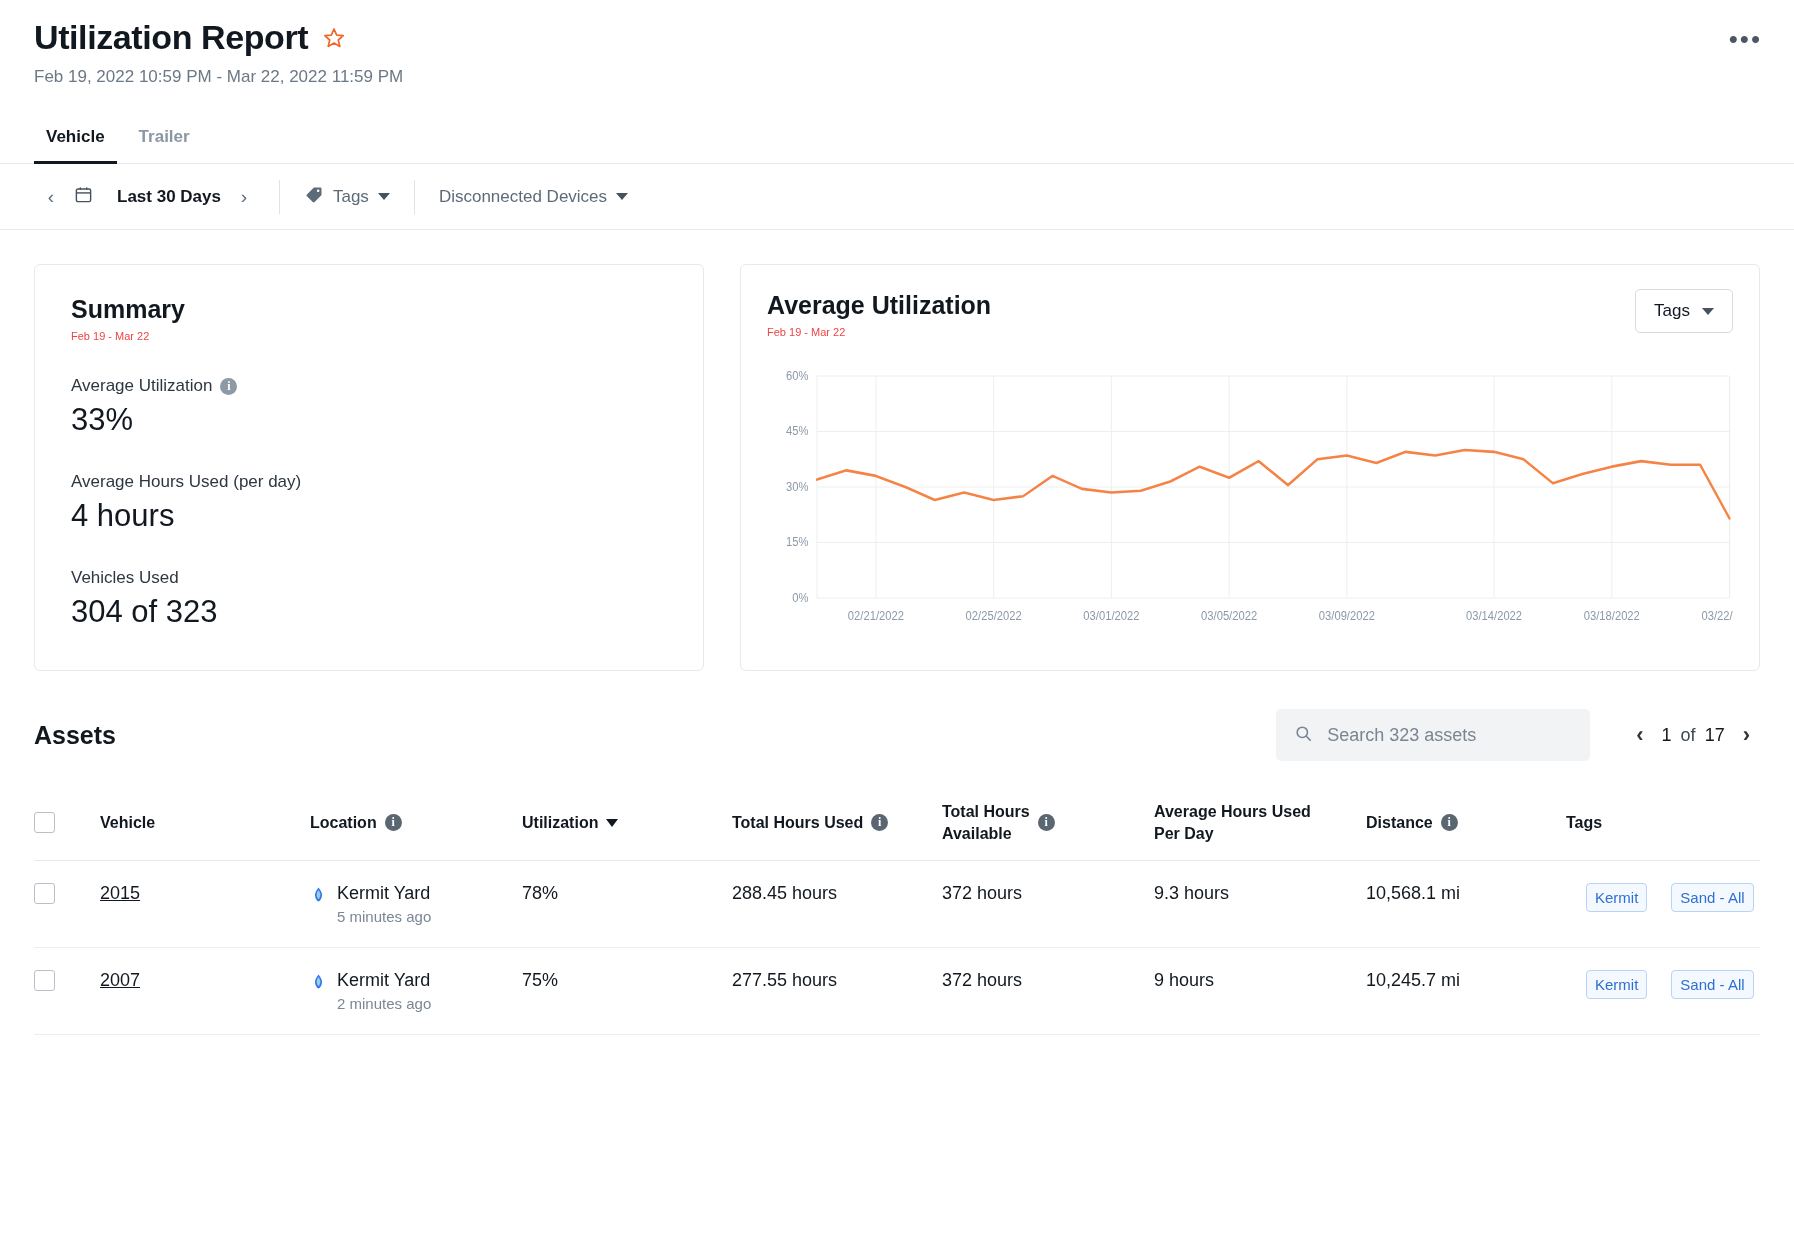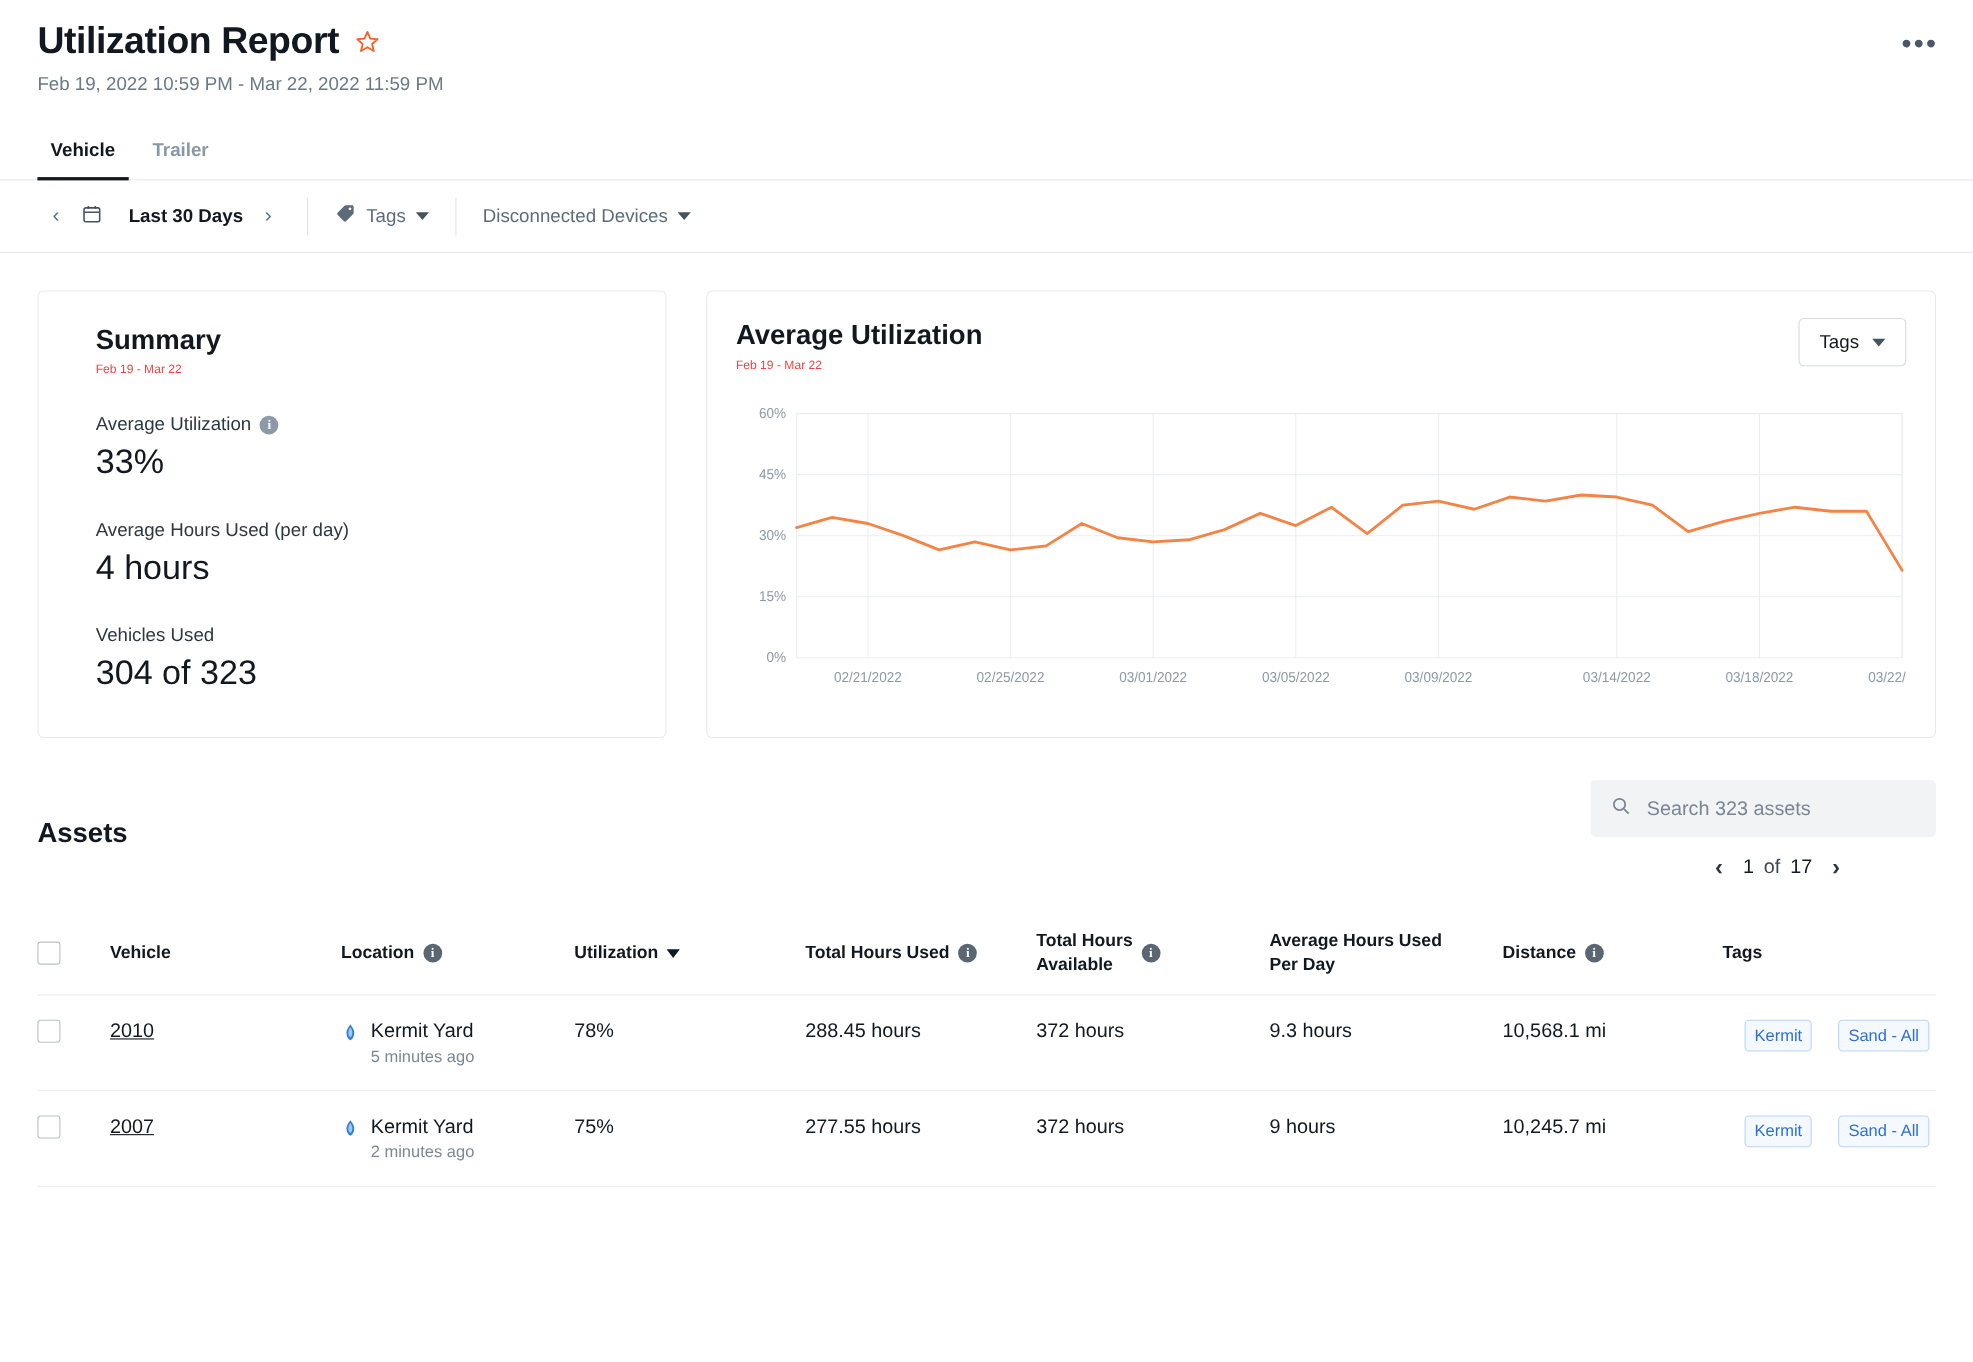--- a/index.html
+++ b/index.html
@@ -50,21 +50,21 @@
   .date-pill .lbl { font-size: 17px; font-weight: bold; color: #12181f; }
   .divider-v { width: 1px; height: 34px; background: #e0e4e9; margin: 0 18px; }
   .filter-item { display: flex; align-items: center; gap: 9px; cursor: pointer; padding: 0 6px; }
   .filter-item .lbl { font-size: 17px; color: #5c6b7a; }
   .caret { width: 0; height: 0; border-left: 6px solid transparent; border-right: 6px solid transparent;
            border-top: 7px solid #45525f; }
 
   
   .cards-row { display: flex; gap: 36px; padding: 34px 34px 0 34px; }
   .card { background: #fff; border: 1px solid #e6e9ed; border-radius: 6px; }
-  .card-summary { width: 572px; padding: 30px 34px 40px 52px; }
+  .card-summary { width: 670px; padding: 30px 34px 40px 36px; }
   .card-chart { flex: 1; padding: 26px 26px 16px 26px; position: relative; }
   .card-h { font-size: 25px; font-weight: bold; color: #12181f; }
   .card-sub { font-size: 11px; color: #ef4444; margin-top: 6px; }
 
   .metric { margin-top: 34px; }
   .metric-label { font-size: 17px; color: #2d3742; display: flex; align-items: center; gap: 8px; }
   .metric-value { font-size: 31px; margin-top: 6px; color: #12181f; }
   .info-icon {
     width: 17px; height: 17px; border-radius: 50%; background: #8d99a6; color: #fff;
     font-size: 12px; font-weight: bold; display: inline-flex; align-items: center;
@@ -81,21 +81,21 @@
   }
   .tags-btn .lbl { font-size: 17px; color: #12181f; }
   .chart-wrap { margin-top: 30px; height: 270px; position: relative; }
   .chart-svg { display: block; width: 100%; height: 270px; }
 
   
   .assets-head {
     display: flex; align-items: center; padding: 38px 34px 0 34px;
   }
   .assets-title { font-size: 25px; font-weight: bold; }
-  .assets-right { margin-left: auto; display: flex; align-items: center; gap: 10px; flex-direction: column; }
+  .assets-right { margin-left: auto; display: flex; align-items: center; gap: 10px; }
   .search-box {
     display: flex; align-items: center; gap: 14px;
     background: #f1f3f5; border-radius: 5px; width: 314px; height: 52px; padding: 0 18px;
     cursor: text;
   }
   .search-box input {
     border: none; background: transparent; outline: none; font-size: 18px;
     color: #12181f; width: 100%; font-family: "Liberation Sans", sans-serif;
   }
   .search-box input::placeholder { color: #7a8593; }
@@ -368,21 +368,21 @@
       </th>
     </tr>
   </thead>
   <tbody>
 
     <tr>
       <td>
         <span class="cb"></span>
       </td>
       <td>
-        <span class="veh-link">2010</span>
+        <span class="veh-link">2015</span>
       </td>
       <td>
         <div class="loc-cell">
           <span class="loc-pin">
             <svg width="17" height="19" viewBox="0 0 24 24" fill="#2f7de1">
               <path d="M12 2C9 6 7 9.5 7 12.4 7 17 9.3 21 12 22c2.7-1 5-5 5-9.6C17 9.5 15 6 12 2z"></path>
               <path d="M12 5.5c-1.6 2.4-2.6 4.6-2.6 6.6 0 3 1.2 5.6 2.6 6.4 1.4-.8 2.6-3.4 2.6-6.4 0-2-1-4.2-2.6-6.6z" fill="#9ec8f5"></path>
             </svg>
           </span>
           <div>

